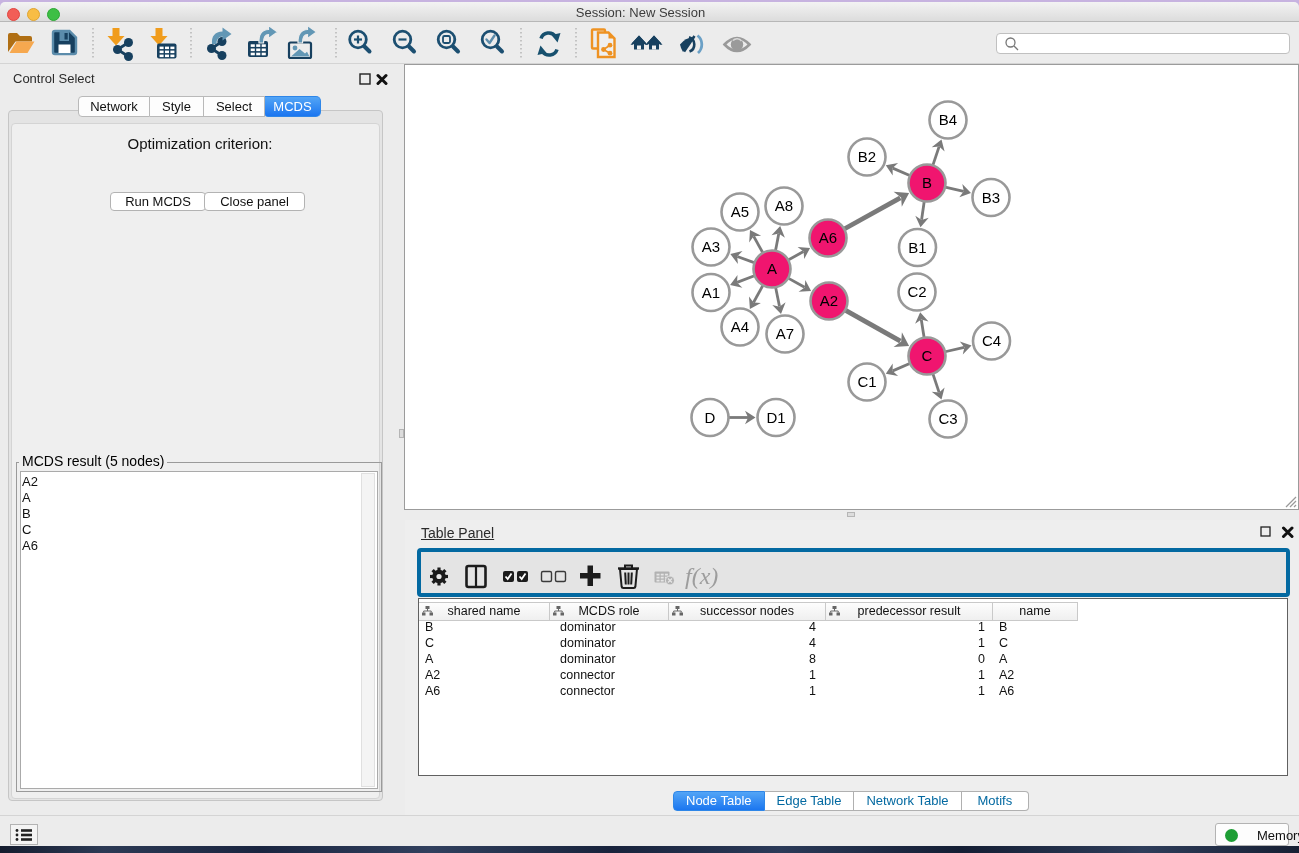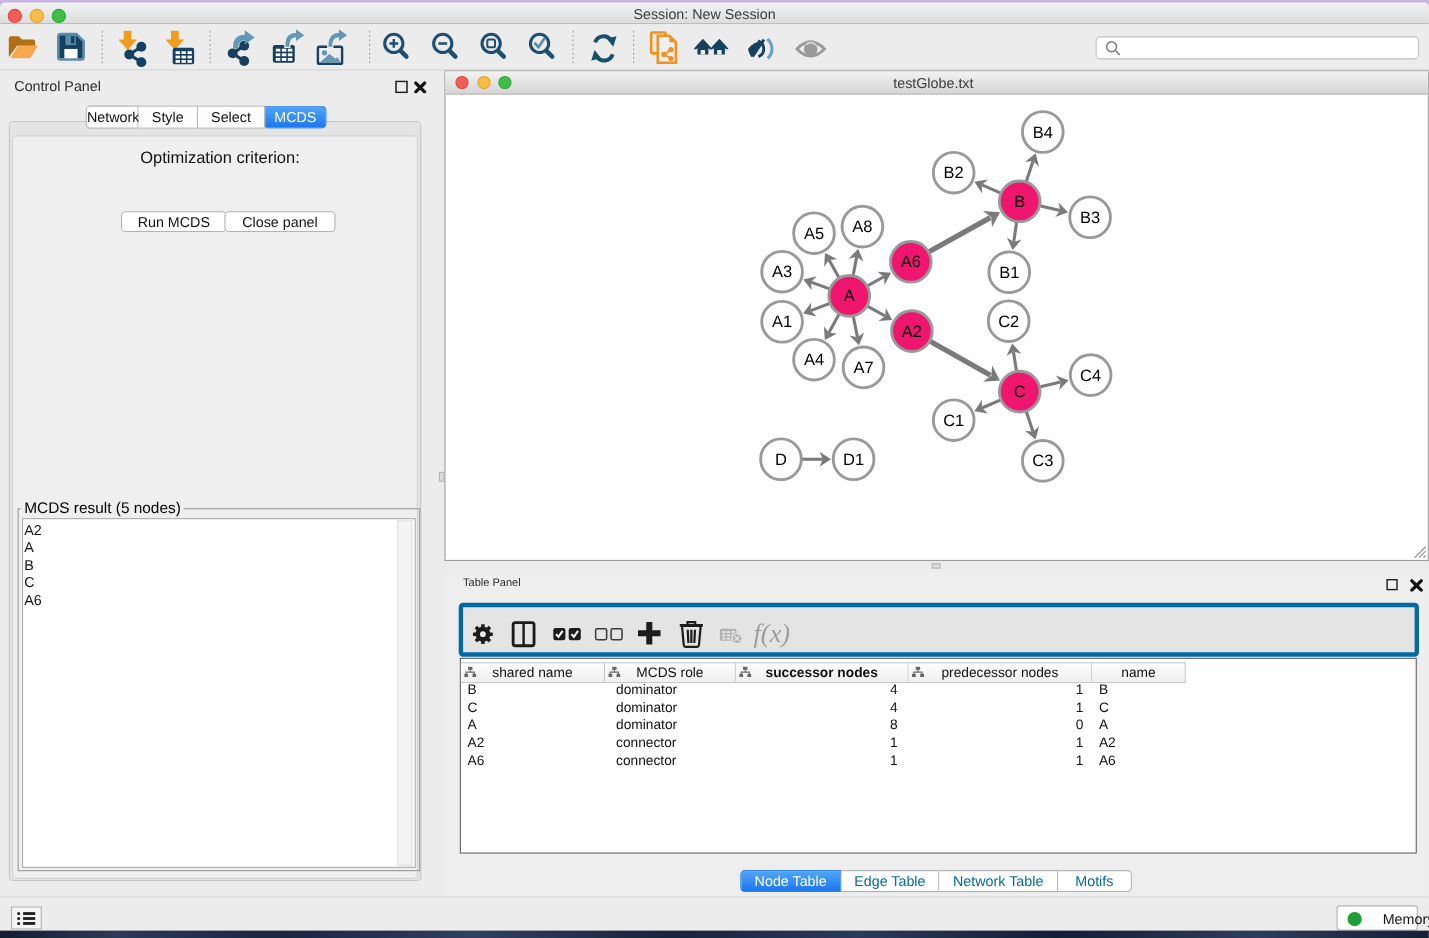--- a/index.html
+++ b/index.html
@@ -52,21 +52,21 @@
 #netwin { left:404px; top:64px; width:895px; height:446px; background:#fff;
   border:1px solid #9b9b9b; }
 #netbar { position:absolute; left:0; top:0; right:0; height:21px;
   background:linear-gradient(#f2f2f2,#d5d5d5); border-bottom:1px solid #a8a8a8; }
 #netbar .title { position:absolute; left:-6px; right:0; top:3px; text-align:center;
   font-size:13px; color:#3c3c3c; }
 #graph { position:absolute; left:0; top:21px; }
 
 
 #tpanel { left:405px; top:520px; width:894px; height:295px; background:#eeeeee; }
-#tpTitle { left:16px; top:5px; font-size:10px; color:#2b2b2b; }
+#tpTitle { left:16px; top:5px; font-size:14px; color:#2b2b2b;text-decoration:underline; }
 #ttoolbar { left:12px; top:28px; width:873px; height:49px; background:#e4e4e4;
   border:4px solid #0369a1; border-radius:4px; }
 #ttable { left:13px; top:78px; width:870px; height:178px; background:#fff;
   border:1px solid #606060; font-size:13px; }
 .hcell { position:absolute; top:3px; height:19px; background:linear-gradient(#fdfdfd,#efefef);
   border-right:1px solid #c9c9c9; border-top:1px solid #c9c9c9; border-bottom:1px solid #c9c9c9; }
 .hcell .t { position:absolute; width:100%; text-align:center; top:1px; font-size:12.5px; color:#111; }
 .trow { position:absolute; height:16px; font-size:12.5px; color:#111; }
 .bot-tabs { position:absolute; left:268px; top:271px; display:flex; }
 .btab { height:20px; line-height:18px; padding:0 12px; font-size:13px; color:#0369a1;
@@ -236,27 +236,27 @@
 </svg>
 </div>
 <div class="abs" id="searchbox">
   <svg width="16" height="16" style="position:absolute;left:7px;top:2px" viewBox="0 0 16 16">
     <circle cx="6.5" cy="6.5" r="4.5" fill="none" stroke="#777" stroke-width="1.3"></circle>
     <line x1="10" y1="10" x2="14" y2="14" stroke="#777" stroke-width="1.3"></line>
   </svg>
 </div>
 
 <div class="abs" id="cpanel">
-  <div class="abs" id="cpTitle">Control Panel</div>
+  <div class="abs" id="cpTitle">Control Select</div>
   <svg class="abs" style="left:359px;top:8px" width="30" height="12" viewBox="0 0 30 12">
     <rect x="1" y="1" width="10" height="10" fill="none" stroke="#222" stroke-width="1.4"></rect>
     <path d="M19 2.5 L27 10.5 M27 2.5 L19 10.5" stroke="#111" stroke-width="3" stroke-linecap="round"></path>
   </svg>
   <div class="tabrow">
-    <div class="tab first" style="width:48px">Network</div>
+    <div class="tab first" style="width:72px">Network</div>
     <div class="tab" style="width:54px">Style</div>
     <div class="tab" style="width:61px">Select</div>
     <div class="tab sel" style="width:56px">MCDS</div>
   </div>
   <div class="abs" id="tabpane">
     <div class="abs" id="innerpane">
       <div class="abs" id="optlabel">Optimization criterion:</div>
       <div class="btn" style="left:98px;top:68px;width:96px;">Run MCDS</div>
       <div class="btn" style="left:192px;top:68px;width:101px;">Close panel</div>
     </div>
@@ -264,26 +264,20 @@
       <div class="lg" style="position:absolute;left:2px;top:-10px;background:#efefef;padding:0 3px;font-size:14px;">MCDS result (5 nodes)</div>
       <div id="resultbox">
         <div class="items">A2<br>A<br>B<br>C<br>A6</div>
         <div class="sbar"></div>
       </div>
     </div>
   </div>
 </div>
 
 <div class="abs" id="netwin">
-  <div id="netbar">
-    <div class="tl" style="left:9px;top:4px;width:12px;height:12px;background:#f25e57;border:1px solid #e14640;"></div>
-    <div class="tl" style="left:29px;top:4px;width:12px;height:12px;background:#f8bd45;border:1px solid #e0a431;"></div>
-    <div class="tl" style="left:48px;top:4px;width:12px;height:12px;background:#3ebf45;border:1px solid #2ca834;"></div>
-    <div class="title">testGlobe.txt</div>
-  </div>
   <svg id="graph" width="893" height="423" viewBox="0 0 893 423">
 <line x1="350.7" y1="189.3" x2="332.1" y2="196.4" stroke="#7a7a7a" stroke-width="2.8"></line>
 <polygon points="325.1,199.1 332.5,189.0 332.0,196.5 337.4,201.7" fill="#7a7a7a"></polygon>
 <line x1="382.3" y1="191.6" x2="399.6" y2="201.3" stroke="#7a7a7a" stroke-width="2.8"></line>
 <polygon points="406.1,205.0 393.6,205.8 399.7,201.4 400.3,193.9" fill="#7a7a7a"></polygon>
 <line x1="350.5" y1="177.1" x2="332.3" y2="170.5" stroke="#7a7a7a" stroke-width="2.8"></line>
 <polygon points="325.3,168.0 337.5,165.1 332.2,170.4 332.9,177.9" fill="#7a7a7a"></polygon>
 <line x1="358.5" y1="198.3" x2="348.5" y2="216.5" stroke="#7a7a7a" stroke-width="2.8"></line>
 <polygon points="344.9,223.1 344.0,210.6 348.5,216.6 355.9,217.1" fill="#7a7a7a"></polygon>
 <line x1="358.4" y1="167.7" x2="348.7" y2="150.4" stroke="#7a7a7a" stroke-width="2.8"></line>
@@ -452,31 +446,31 @@
     </div>
     <div class="hcell" style="left:131px;width:119px;">
         <div class="t">MCDS role</div>
       <svg width="11" height="10" style="position:absolute;left:3px;top:3px" viewBox="0 0 11 10">
           <rect x="3.5" y="0" width="4" height="3" fill="#666"></rect>
           <rect x="0" y="6.5" width="3.5" height="3" fill="#666"></rect>
           <rect x="7.5" y="6.5" width="3.5" height="3" fill="#666"></rect>
           <path d="M5.5 3 V5 M1.7 6.5 V5 H9.2 V6.5" stroke="#666" fill="none" stroke-width="1"></path>
         </svg>
     </div>
-    <div class="hcell" style="left:250px;width:157px;font-weight:bold;">
+    <div class="hcell" style="left:250px;width:157px;">
         <div class="t">successor nodes</div>
       <svg width="11" height="10" style="position:absolute;left:3px;top:3px" viewBox="0 0 11 10">
           <rect x="3.5" y="0" width="4" height="3" fill="#666"></rect>
           <rect x="0" y="6.5" width="3.5" height="3" fill="#666"></rect>
           <rect x="7.5" y="6.5" width="3.5" height="3" fill="#666"></rect>
           <path d="M5.5 3 V5 M1.7 6.5 V5 H9.2 V6.5" stroke="#666" fill="none" stroke-width="1"></path>
         </svg>
     </div>
     <div class="hcell" style="left:407px;width:167px;">
-        <div class="t">predecessor nodes</div>
+        <div class="t">predecessor result</div>
       <svg width="11" height="10" style="position:absolute;left:3px;top:3px" viewBox="0 0 11 10">
           <rect x="3.5" y="0" width="4" height="3" fill="#666"></rect>
           <rect x="0" y="6.5" width="3.5" height="3" fill="#666"></rect>
           <rect x="7.5" y="6.5" width="3.5" height="3" fill="#666"></rect>
           <path d="M5.5 3 V5 M1.7 6.5 V5 H9.2 V6.5" stroke="#666" fill="none" stroke-width="1"></path>
         </svg>
     </div>
     <div class="hcell" style="left:574px;width:85px;">
         <div class="t">name</div>
       </div>

